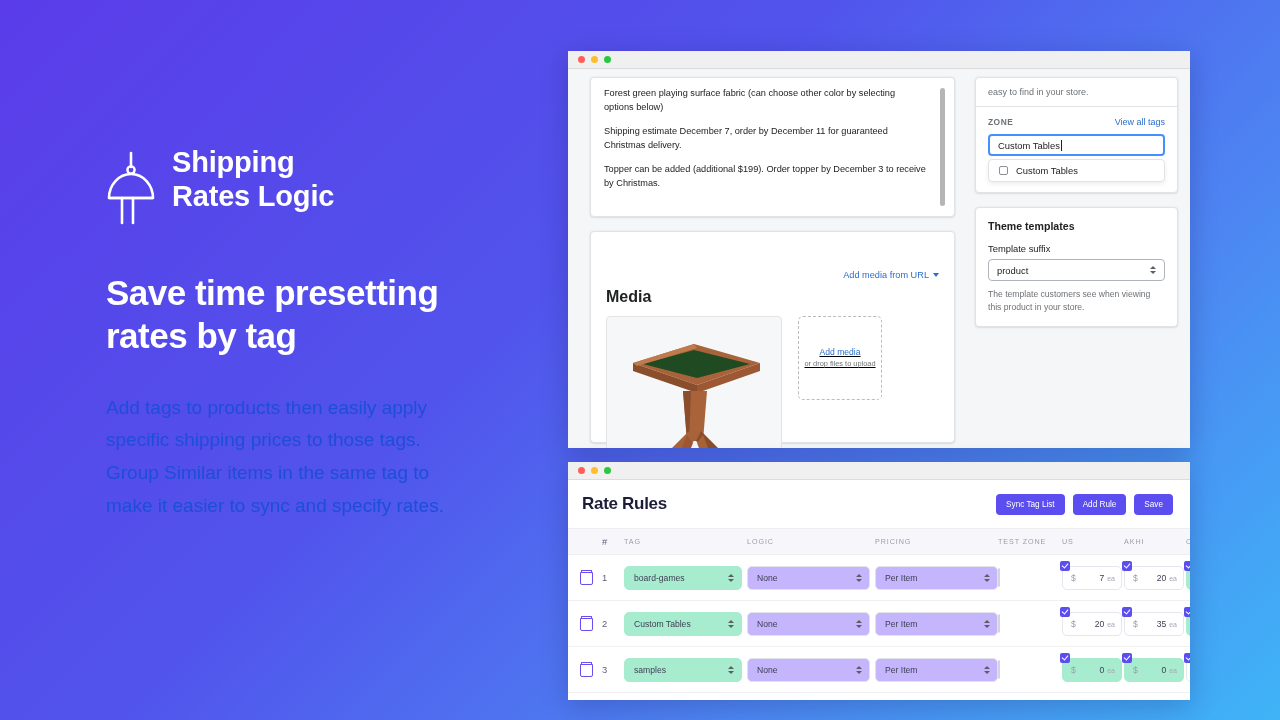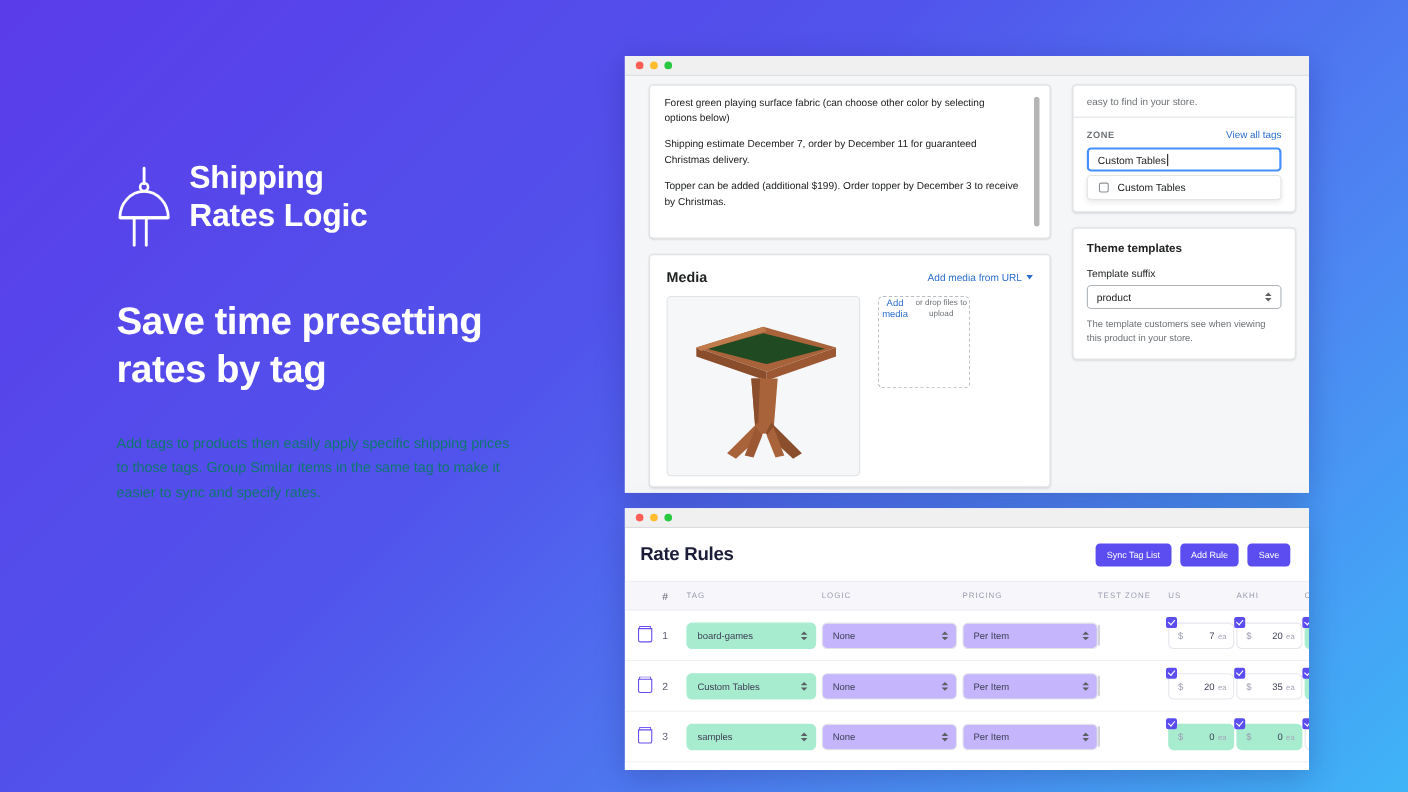--- a/index.html
+++ b/index.html
@@ -14,21 +14,21 @@
   #left-panel { position: absolute; left: 106px; top: 145px; width: 420px; }
 
   .brand-row { display: flex; align-items: flex-start; gap: 16px; }
   .brand-logo { width: 50px; height: 78px; flex: none; margin-top: 4px; }
   .brand-text { color: #fff; font-size: 29px; line-height: 1.18; font-weight: bold;
                 letter-spacing: -0.2px; }
 
   #headline { color: #fff; font-size: 35px; line-height: 1.24; font-weight: bold;
               letter-spacing: -0.5px; margin-top: 44px; max-width: 380px; }
 
-  #subcopy { color: #0f766e; font-size: 13px; line-height: 1.72; margin-top: 34px;
+  #subcopy { color: #1d4ed8; font-size: 19px; line-height: 1.72; margin-top: 34px;
              max-width: 370px; }
 
   
   .window { position: absolute; background: #fff; overflow: hidden;
             box-shadow: 0 6px 26px rgba(20,10,70,.22); }
   .titlebar { height: 18px; background: #f0f0f0; border-bottom: 1px solid #dcdcdc;
               display: flex; align-items: center; padding-left: 10px; gap: 6px; }
   .dot { width: 7px; height: 7px; border-radius: 50%; }
   .dot.r { background: #ff5f57; } .dot.y { background: #febc2e; } .dot.g { background: #28c840; }
 
@@ -45,30 +45,30 @@
   #desc-box { position: relative; height: 140px; padding: 9px 14px 0 13px; overflow: hidden; }
   #desc-box p { font-size: 9.2px; line-height: 1.52; color: #202223; margin-bottom: 10px;
                 padding-right: 14px; }
   #desc-scroll-track { position: absolute; right: 4px; top: 4px; bottom: 4px; width: 7px; }
   #desc-scroll-thumb { position: absolute; right: 5px; top: 6px; width: 5px; height: 118px;
                        background: #b5b5b5; border-radius: 3px; }
 
   
   #media-card { margin-top: 14px; height: 212px; padding: 12px 15px; }
   .media-head { display: flex; justify-content: space-between; align-items: center; }
-  #media-title { font-size: 13px; font-weight: bold; color: #202223; }
+  #media-title { font-size: 16px; font-weight: bold; color: #202223; margin-top: 44px; }
   #media-url-link { font-size: 9.2px; color: #2c6ecb; display: flex; align-items: center; gap: 4px; }
   .caret-down { width: 0; height: 0; border-left: 3.5px solid transparent;
                 border-right: 3.5px solid transparent; border-top: 4px solid #2c6ecb; }
   .media-row { display: flex; gap: 16px; margin-top: 10px; }
   #media-thumb { width: 176px; height: 164px; border: 1px solid #e1e3e5; border-radius: 4px;
                  background: #f5f7f9; display: flex; align-items: center; justify-content: center; }
   #media-dropzone { width: 84px; height: 84px; border: 1px dashed #b9bdc1; border-radius: 5px;
-                    display: flex; flex-direction: row; align-items: flex-start;
-                    justify-content: center; text-align: center; gap: 2px; }
+                    display: flex; flex-direction: column; align-items: center;
+                    justify-content: center; text-align: center; gap: 2px; text-decoration: underline; }
   #media-dropzone .add { font-size: 8.6px; color: #2c6ecb; }
   #media-dropzone .hint { font-size: 7.4px; color: #6d7175; line-height: 1.3; }
 
   
   .side-card { padding: 10px 12px; }
   #store-hint { font-size: 9px; color: #6d7175; padding: 0 12px 9px; border-bottom: 1px solid #e1e3e5; }
   .tags-head { display: flex; justify-content: space-between; align-items: baseline; margin-bottom: 7px; }
   #tags-label { font-size: 8.4px; font-weight: bold; color: #6d7175; letter-spacing: .5px; }
   #view-all-tags { font-size: 9px; color: #2c6ecb; }
   #tag-input { height: 22px; border: 2px solid #458fff; border-radius: 4px; background: #fff;

